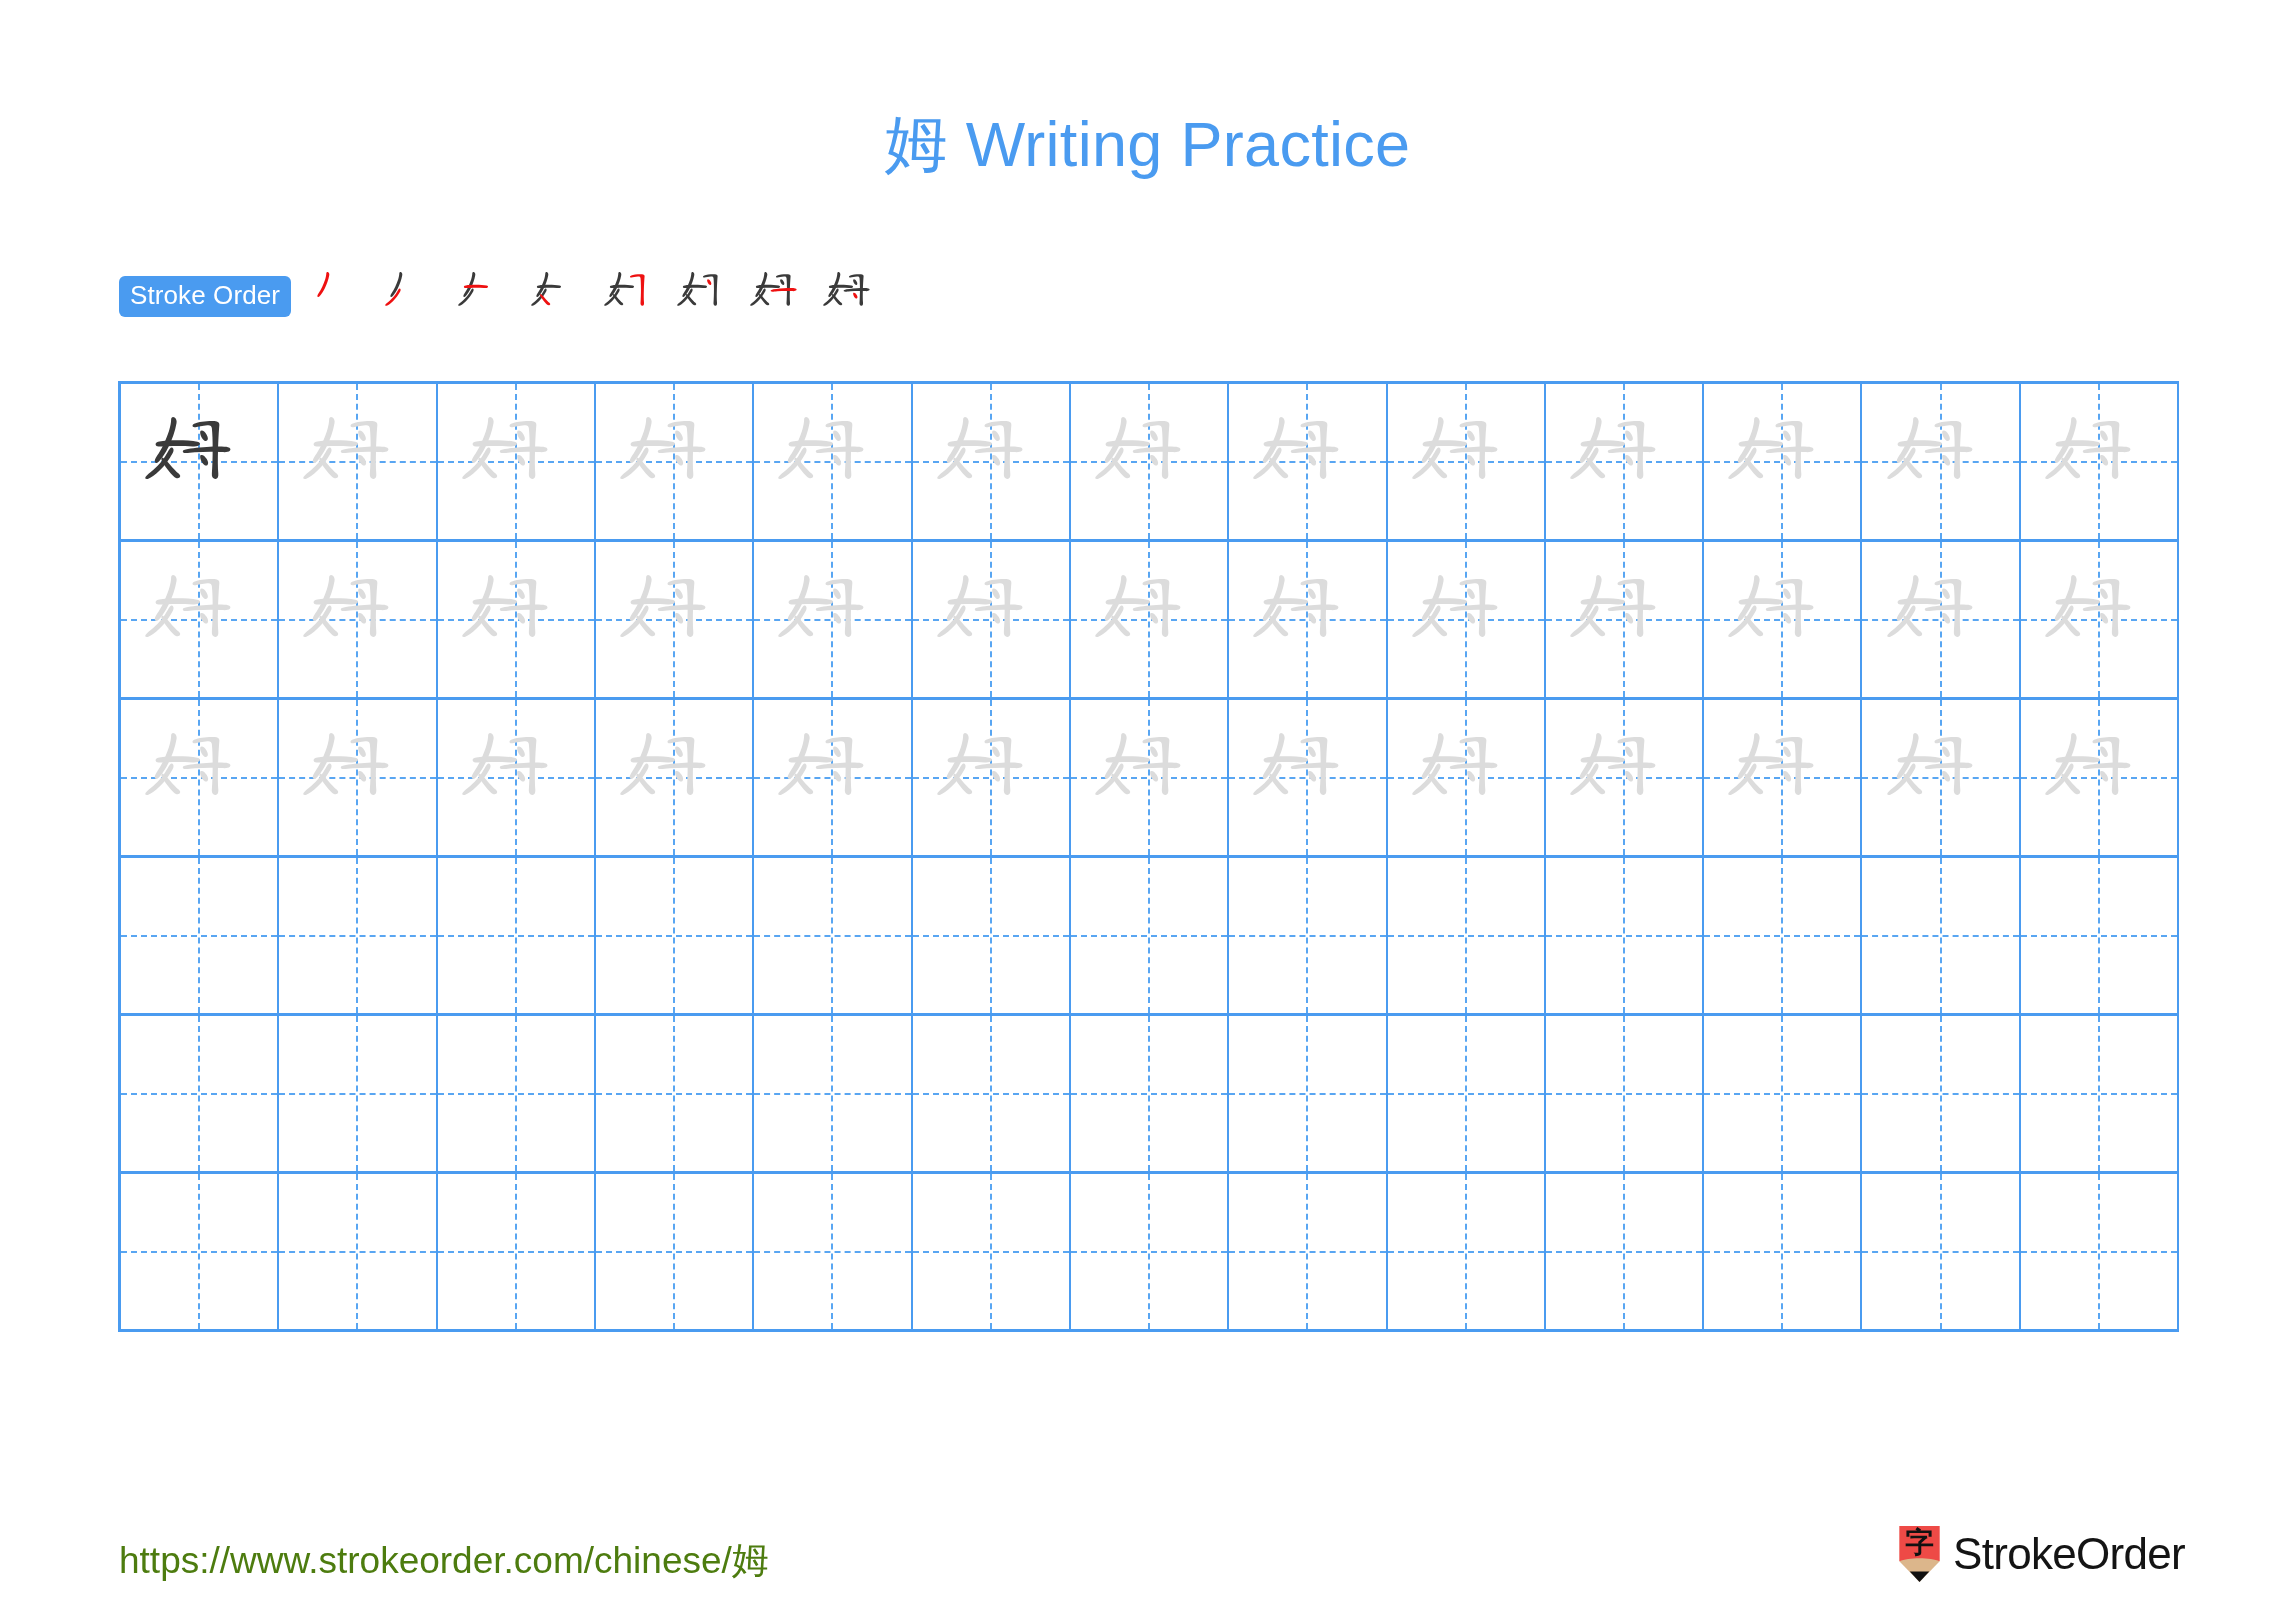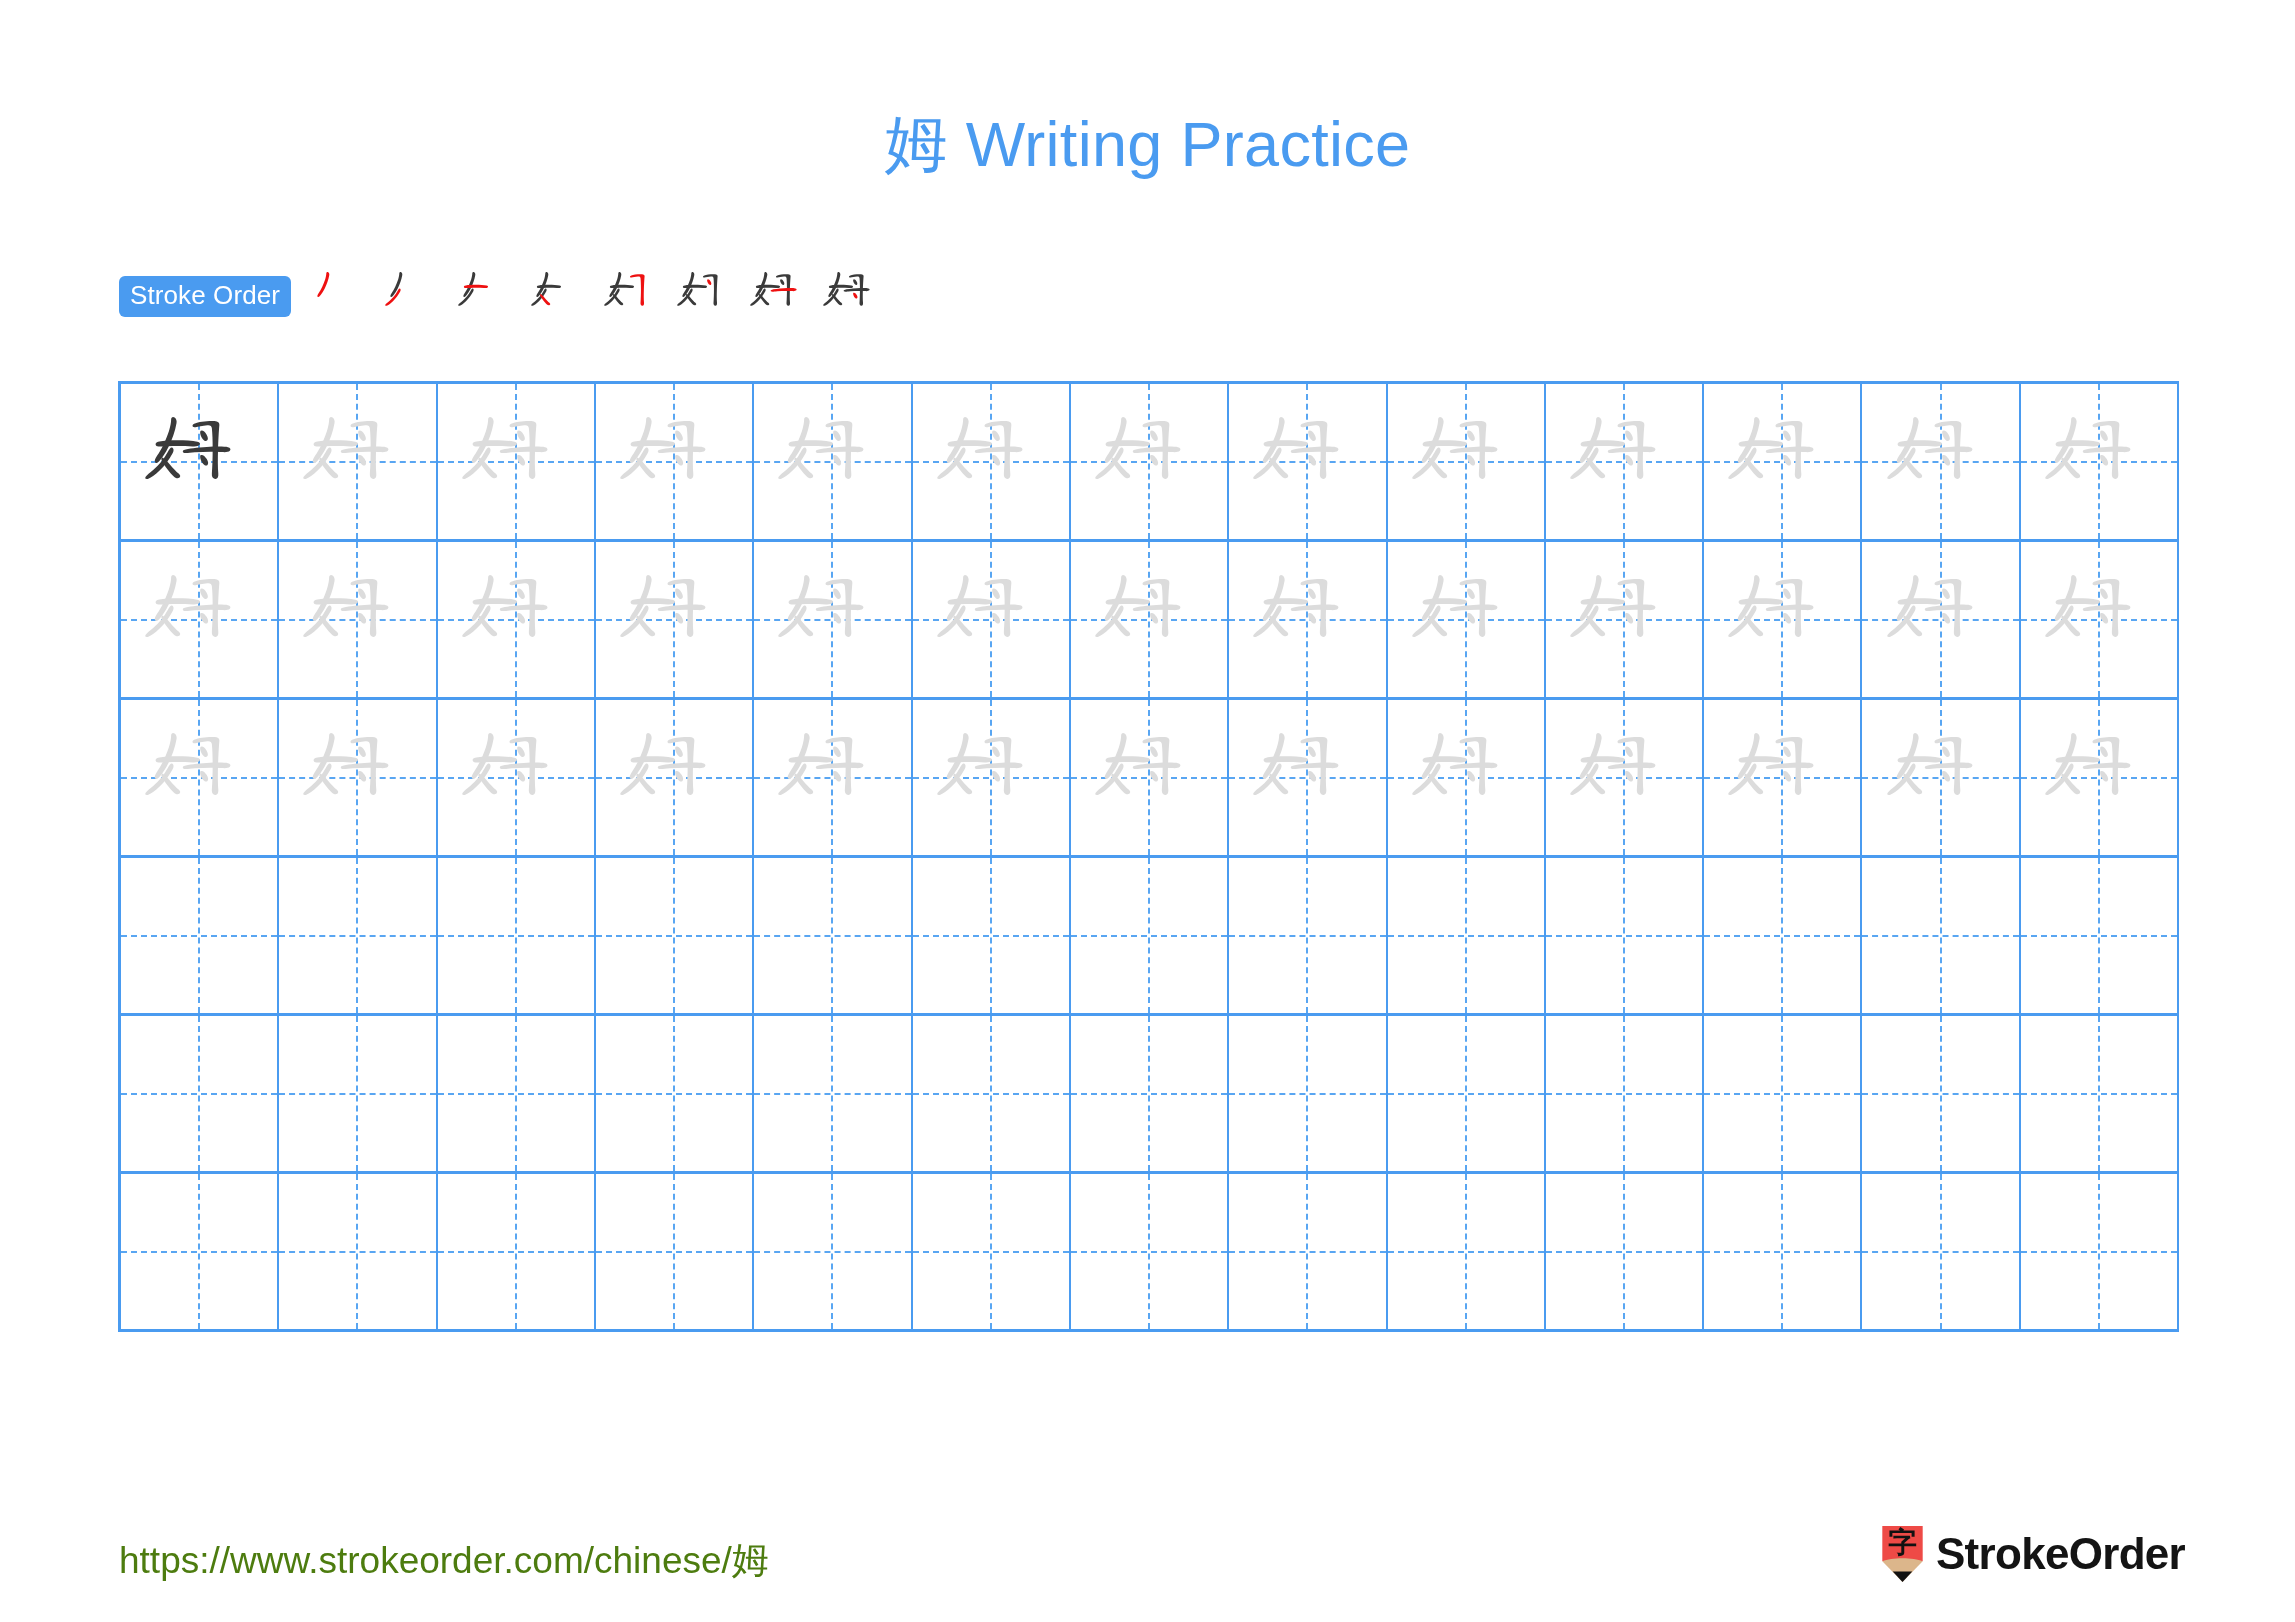--- a/index.html
+++ b/index.html
@@ -148,21 +148,21 @@
   }
   #brand-mark {
     width: 41px;
     height: 56px;
     position: relative;
     margin-right: 13px;
     flex: 0 0 auto;
   }
   #brand-name {
     font-size: 44px;
-    font-weight: bold;
+    font-weight: normal;
     color: #141414;
     line-height: 1;
     white-space: nowrap;
     letter-spacing: -0.7px;
   }
 </style>
 </head>
 <body>
 
 <div id="worksheet-title">姆 Writing Practice</div>

